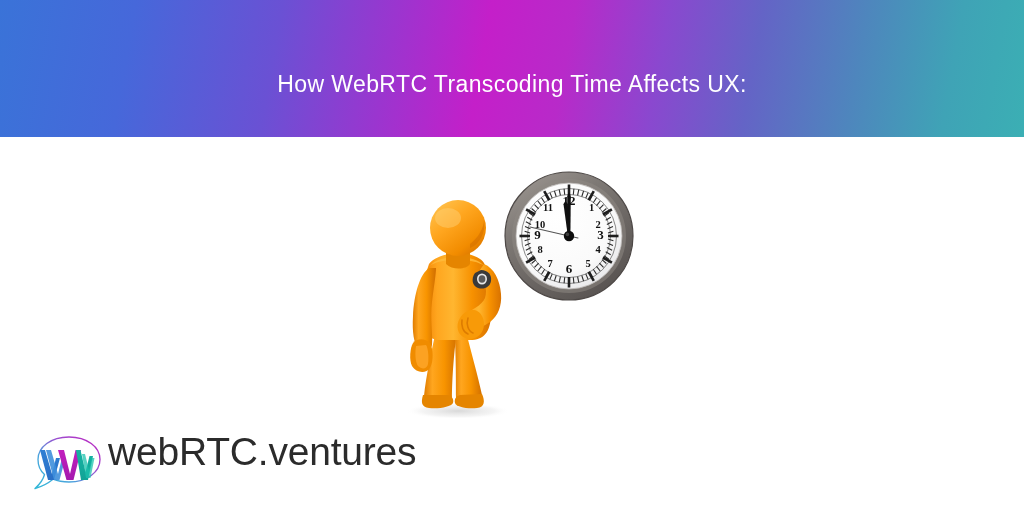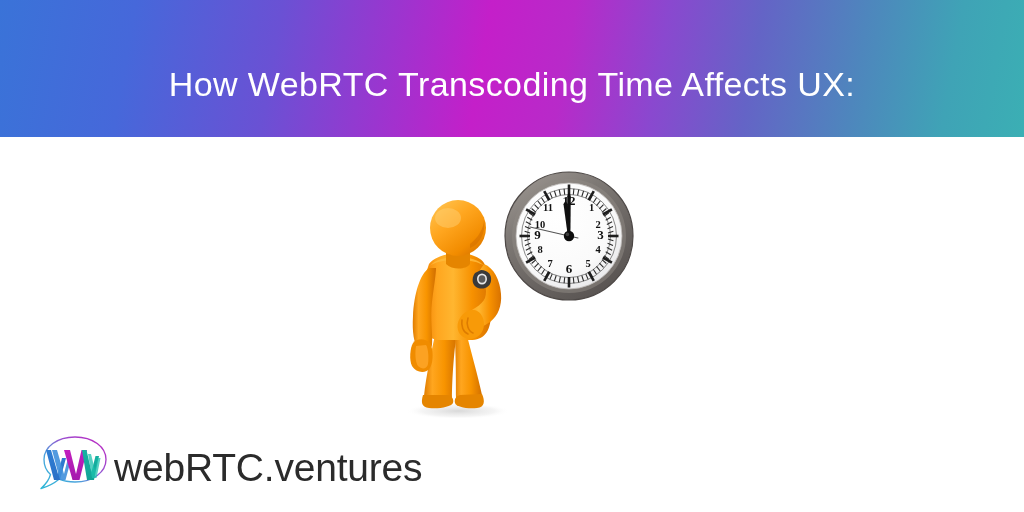--- a/index.html
+++ b/index.html
@@ -50,21 +50,21 @@
     display: flex;
     flex-direction: column;
     align-items: center;
     justify-content: center;
     gap: 8px;
   }
   .title-line {
     color: #ffffff;
     font-family: "Liberation Sans", sans-serif;
     font-weight: 300;
-    font-size: 34px;
+    font-size: 23px;
     letter-spacing: 0.4px;
     line-height: 1.18;
     white-space: nowrap;
     text-align: center;
     margin-top: 32px;
     -webkit-font-smoothing: antialiased;
   }
 
   
   #canvas {
@@ -90,26 +90,26 @@
     position: absolute;
     left: 396px;
     top: 198px;
     width: 136px;
     height: 220px;
   }
 
   
   #logo {
     position: absolute;
-    left: 36px;
+    left: 30px;
     top: 428px;
     width: 345px;
     height: 74px;
     display: flex;
-    align-items: center;
+    align-items: flex-start;
   }
   #logo-mark {
     width: 76px;
     height: 74px;
     flex: 0 0 auto;
   }
   #logo-wordmark {
     margin-left: 2px;
     font-family: "Liberation Sans", sans-serif;
     font-weight: 300;

